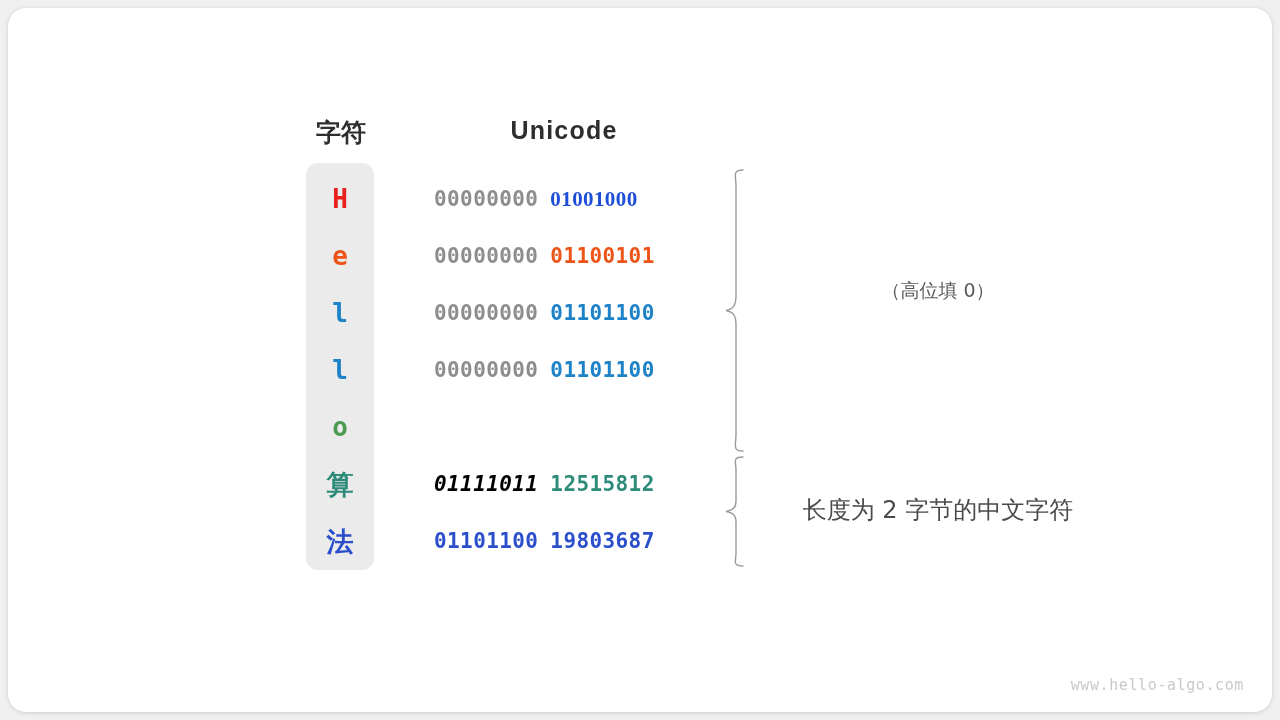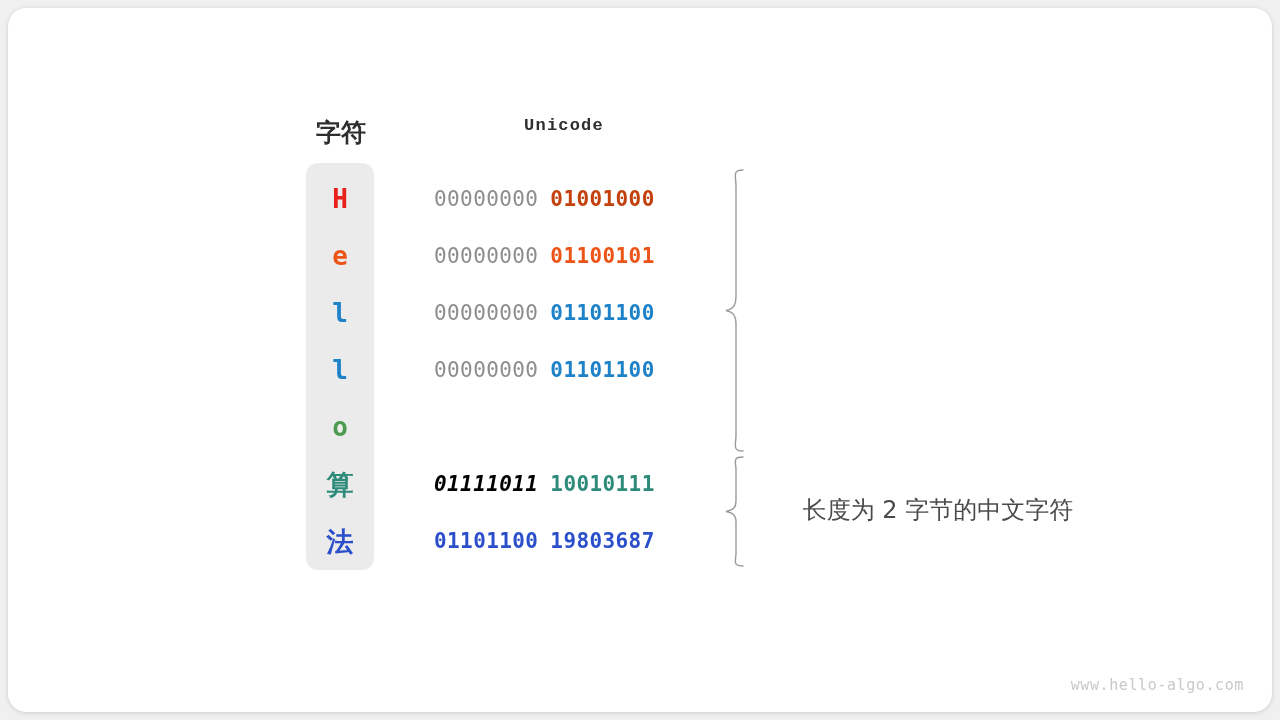--- a/index.html
+++ b/index.html
@@ -45,23 +45,23 @@
     left: 278px;
     top: 108px;
     width: 110px;
     font-size: 25px;
     font-family: "Liberation Sans", "DejaVu Sans", sans-serif;
   }
   #header-unicode {
     left: 426px;
     top: 108px;
     width: 260px;
-    font-size: 17px;
+    font-size: 25px;
     letter-spacing: 1.2px;
-    font-family: Liberation Mono, monospace;
+    font-family: Liberation Sans, sans-serif;
   }
 
   
   #char-panel {
     position: absolute;
     left: 298px;
     top: 155px;
     width: 68px;
     height: 407px;
     background: #ebebeb;
@@ -101,21 +101,21 @@
     width: 262px;
     height: 57px;
     line-height: 57px;
     font-family: "DejaVu Sans Mono", "Liberation Mono", monospace;
     font-size: 21px;
     letter-spacing: 0.4px;
     white-space: nowrap;
   }
   .bits-high {
     color: #8d8d8d;
-    font-weight: normal;
+    font-weight: bold;
   }
   .bits-low {
     font-weight: bold;
     margin-left: 12px;
   }
   .bits-high.strong {
     font-weight: bold;
   }
 
   
@@ -172,40 +172,40 @@
 
     <div class="col-header" id="header-char">字符</div>
 
     <div class="col-header" id="header-unicode">Unicode</div>
 
     <div id="char-panel"></div>
 
     <div id="rows-container">
         <div class="row" style="top: 163px;">
           <div class="row-char latin" style="color: rgb(232, 33, 28);">H</div>
-          <div class="row-bits"><span class="bits-high">00000000</span><span class="bits-low" style="color: #c2410c;">01001000</span></div>
+          <div class="row-bits"><span class="bits-high">00000000</span><span class="bits-low" style="color: #1d4ed8; font-family: Liberation Serif, serif;">01001000</span></div>
         </div>
         <div class="row" style="top: 220px;">
           <div class="row-char latin" style="color: rgb(236, 84, 24);">e</div>
           <div class="row-bits"><span class="bits-high">00000000</span><span class="bits-low" style="color: rgb(236, 84, 24); margin-top: 36px;">01100101</span></div>
         </div>
         <div class="row" style="top: 277px;">
           <div class="row-char latin" style="color: rgb(30, 130, 200);">l</div>
           <div class="row-bits"><span class="bits-high">00000000</span><span class="bits-low" style="color: rgb(30, 130, 200);">01101100</span></div>
         </div>
         <div class="row" style="top: 334px;">
           <div class="row-char latin" style="color: rgb(30, 130, 200);">l</div>
           <div class="row-bits"><span class="bits-high">00000000</span><span class="bits-low" style="color: rgb(30, 130, 200);">01101100</span></div>
         </div>
         <div class="row" style="top: 391px;">
           <div class="row-char latin" style="color: rgb(74, 155, 79);">o</div>
         </div>
         <div class="row" style="top: 448px;">
           <div class="row-char cjk" style="color: rgb(46, 139, 122);">算</div>
-          <div class="row-bits"><span class="bits-high strong" style="color: #000000; font-style: italic;">01111011</span><span class="bits-low" style="color: rgb(46, 139, 122);">10010111</span></div>
+          <div class="row-bits"><span class="bits-high strong" style="color: #000000; font-style: italic;">01111011</span><span class="bits-low" style="color: rgb(46, 139, 122);">12515812</span></div>
         </div>
         <div class="row" style="top: 505px;">
           <div class="row-char cjk" style="color: rgb(43, 79, 203);">法</div>
           <div class="row-bits"><span class="bits-high strong" style="color: rgb(43, 79, 203);">01101100</span><span class="bits-low" style="color: rgb(43, 79, 203);">19803687</span></div>
         </div>
       </div>
 
     <svg class="brace-svg" id="brace-1" width="28" height="285" viewBox="0 0 28 285">
       <path d="M 19 2
                C 8 2, 12 8, 12 18
@@ -220,20 +220,21 @@
       <path d="M 19 2
                C 8 2, 12 7, 12 15
                L 12 46
                C 12 53, 9 55, 2 56.5
                C 9 58, 12 60, 12 67
                L 12 98
                C 12 106, 8 111, 19 111" fill="none" stroke="#9a9a9a" stroke-width="1.4" stroke-linecap="round"></path>
     </svg>
 
     <div class="annotation" id="annotation-1">
+      <div class="sub">（高位填 0）</div>
     </div>
 
     <div class="annotation" id="annotation-2">
       <div>长度为 2 字节的中文字符</div>
     </div>
 
     <div id="watermark">www.hello-algo.com</div>
 
   </div>
 </div>

